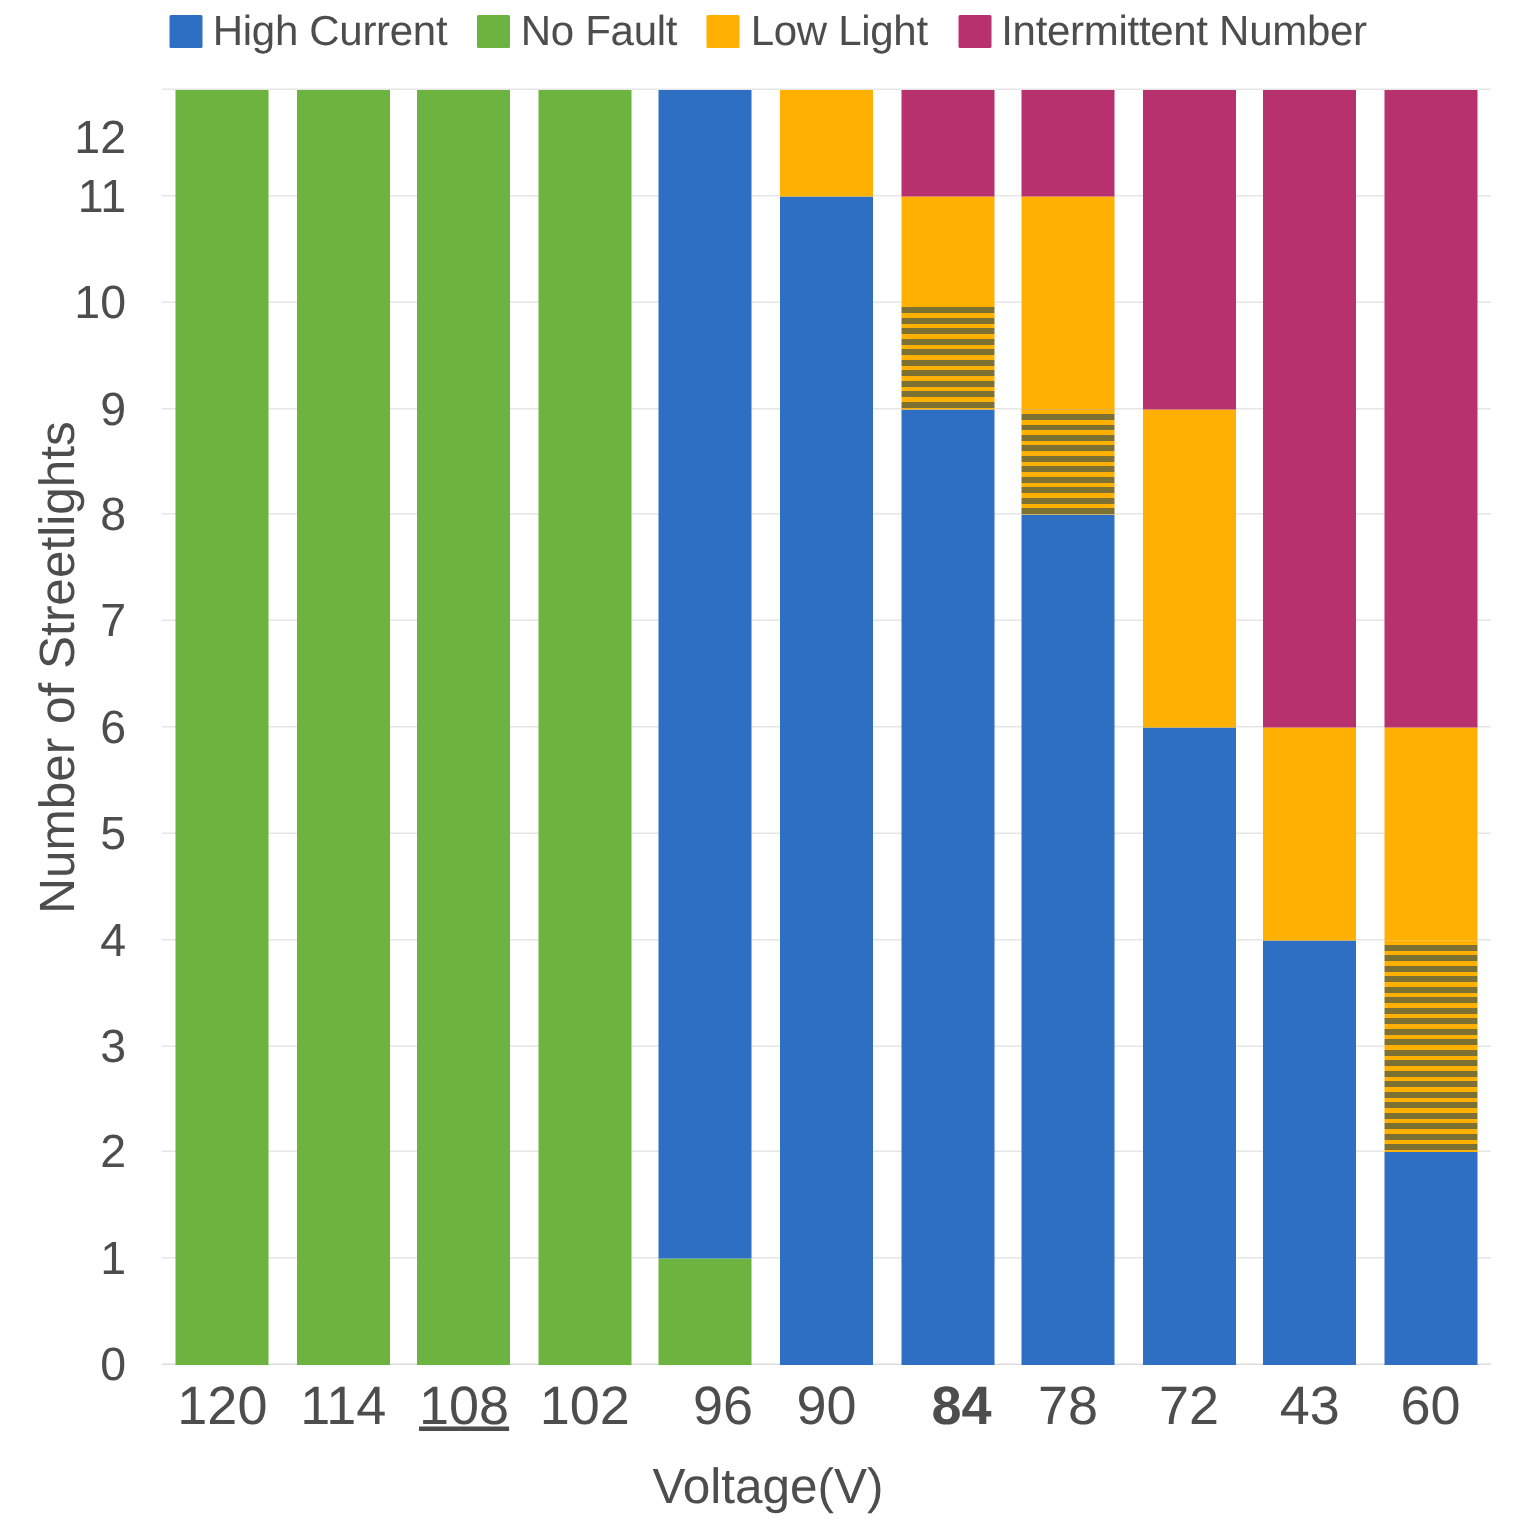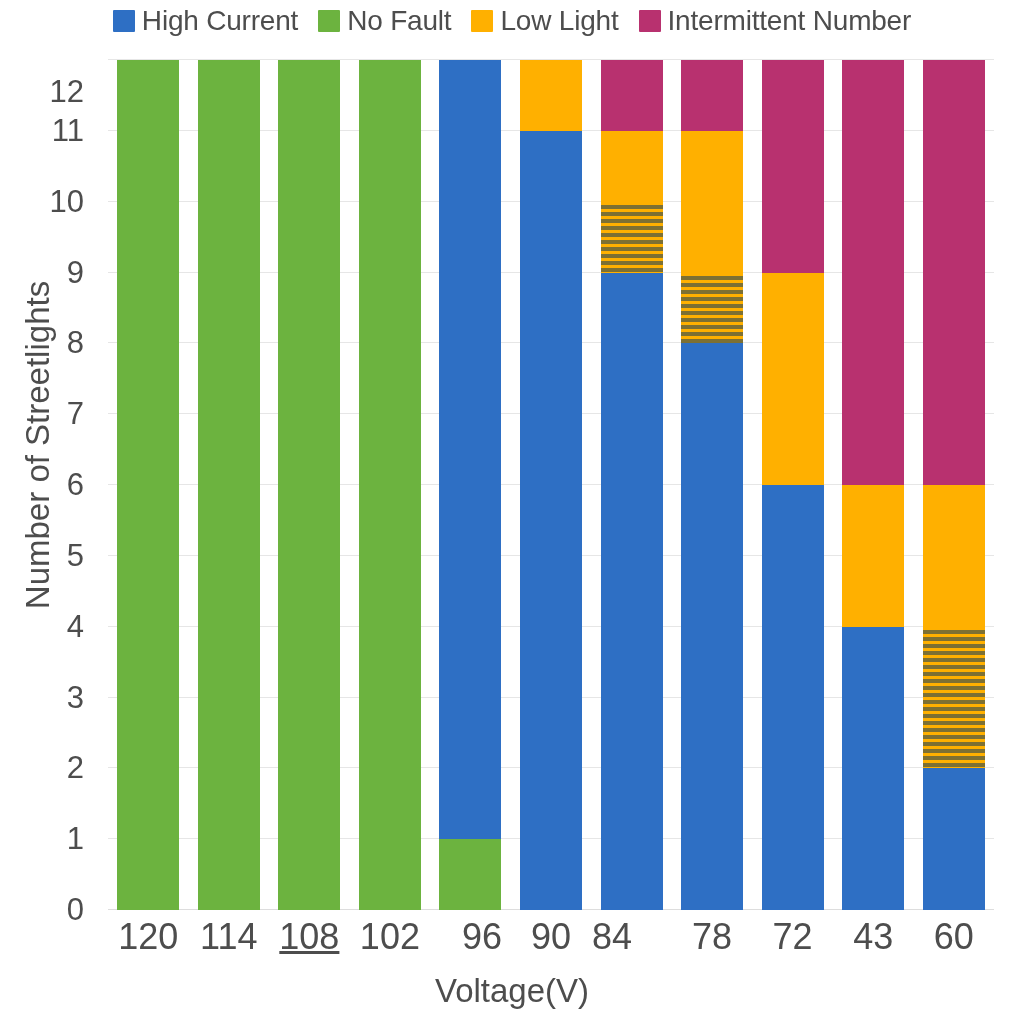--- a/index.html
+++ b/index.html
@@ -239,21 +239,21 @@
       </div>
   </div>
 
   <div id="x-ticks">
       <div class="x-tick" style="left: 40.2727px;">120</div>
       <div class="x-tick" style="left: 120.818px;">114</div>
       <div class="x-tick" style="left: 201.364px; text-decoration: underline;">108</div>
       <div class="x-tick" style="left: 281.909px;">102</div>
       <div class="x-tick" style="left: 374px;">96</div>
       <div class="x-tick" style="left: 443px; text-align: center;">90</div>
-      <div class="x-tick" style="left: 504px;">84</div>
+      <div class="x-tick" style="left: 533px; font-weight: bold;">84</div>
       <div class="x-tick" style="left: 604.091px;">78</div>
       <div class="x-tick" style="left: 684.636px;">72</div>
       <div class="x-tick" style="left: 765.182px;">43</div>
       <div class="x-tick" style="left: 845.727px;">60</div>
     </div>
 
   <div id="x-axis-title">Voltage(V)</div>
 
 </div>
 

